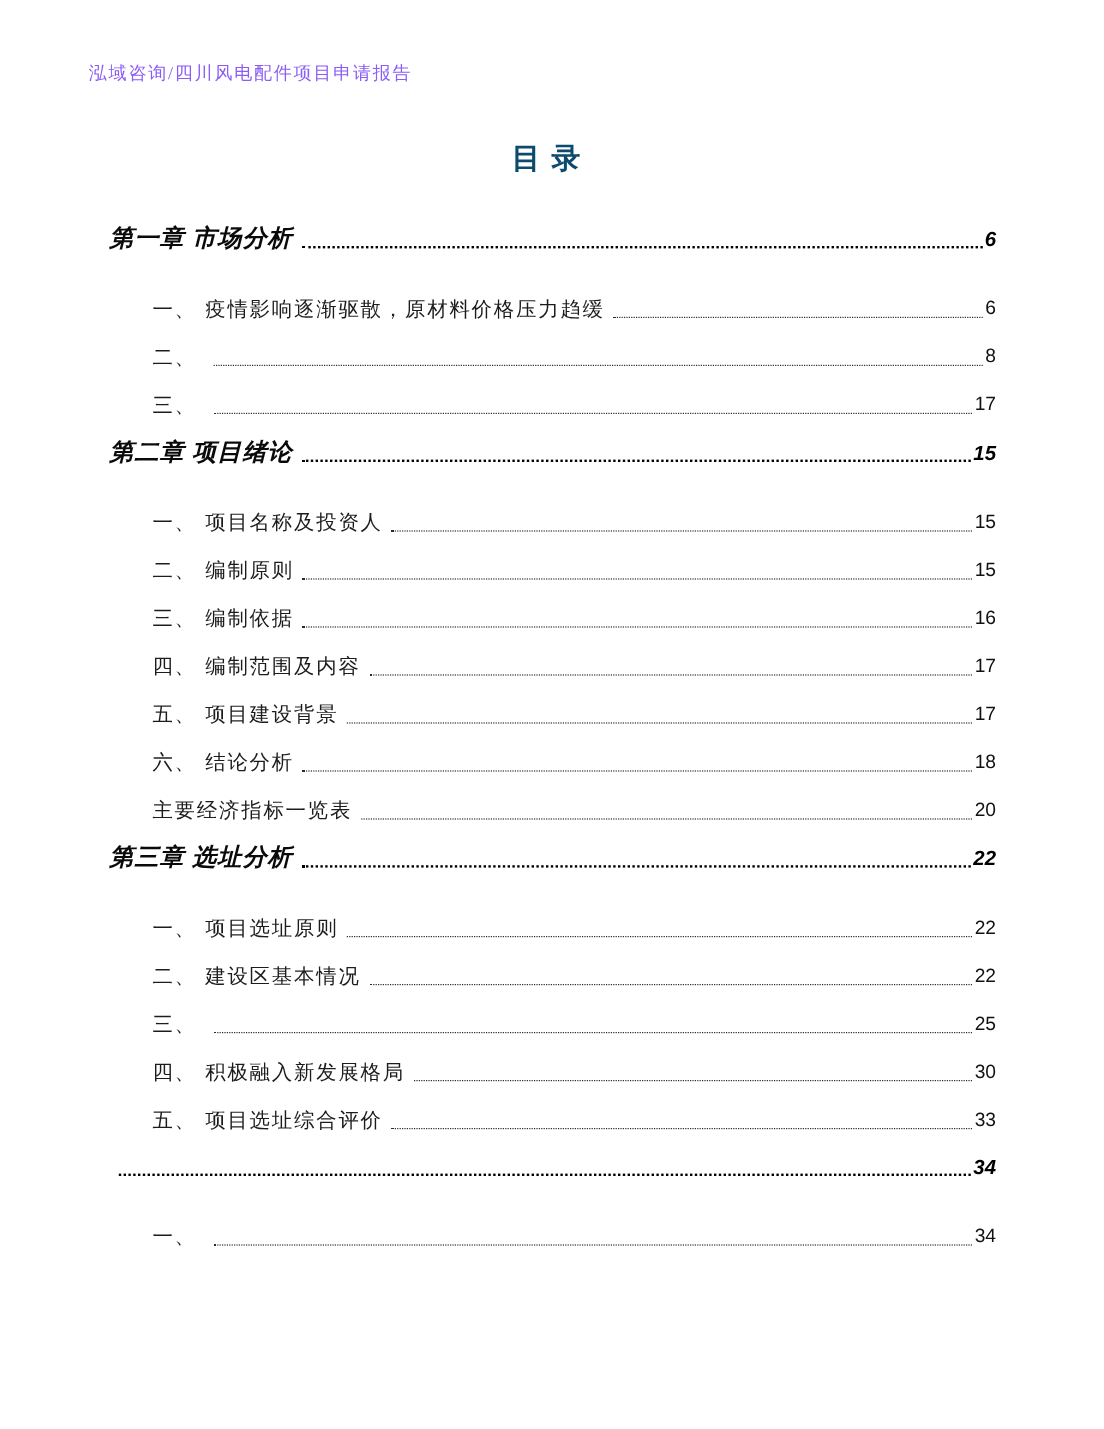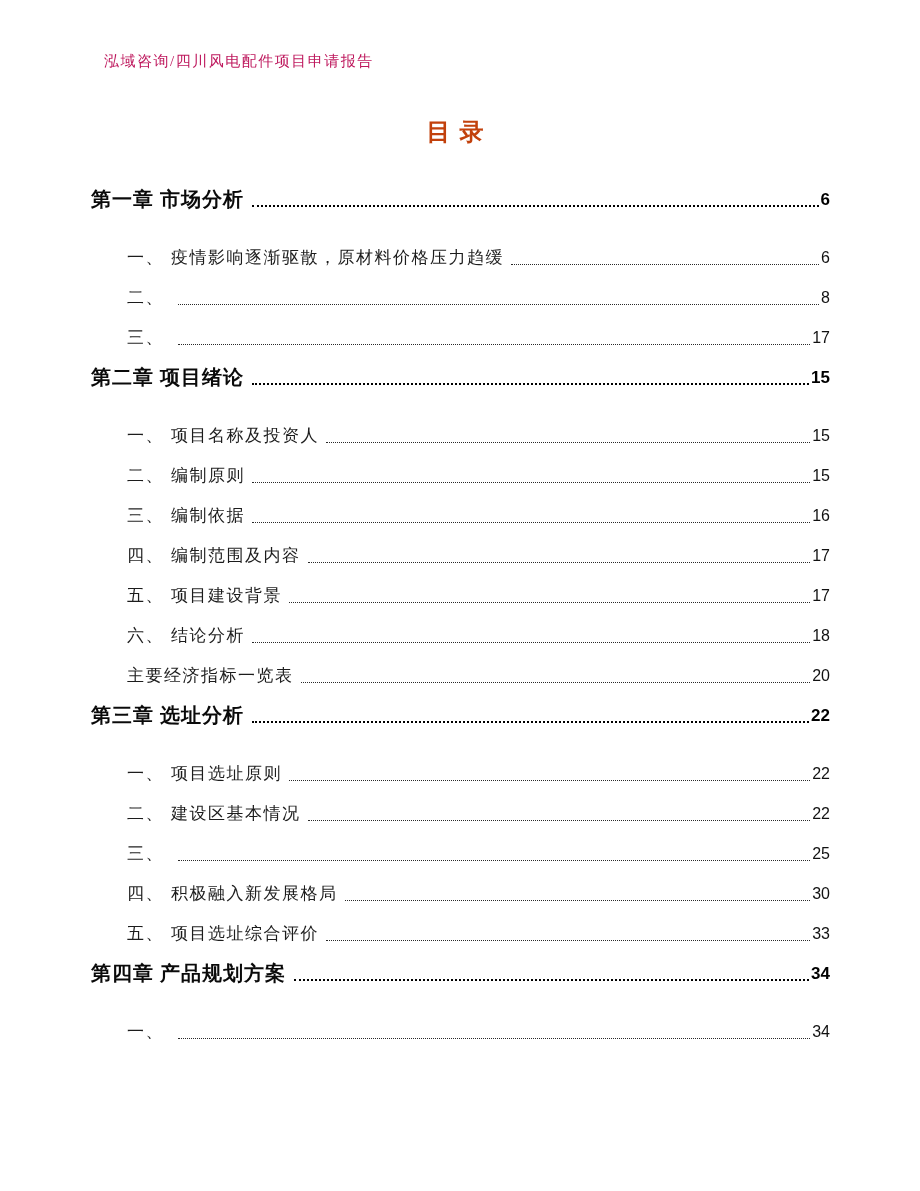--- a/index.html
+++ b/index.html
@@ -10,54 +10,55 @@
     color: #000;
     overflow: hidden;
   }
   .page {
     position: relative;
     width: 920px; height: 1191px;
     background: #ffffff;
   }
   .doc-header {
     position: absolute;
-    top: 52px; left: 104px;
+    top: 52px; left: 74px;
     font-size: 15px;
     letter-spacing: 1.5px;
-    color: #be185d;
+    color: #8b5cf6;
     font-weight: 400;
   }
   .doc-title {
     position: absolute;
     top: 116px; left: 0; right: 10px;
     text-align: center;
     font-size: 24px;
     font-weight: 700;
     letter-spacing: 9px;
     text-indent: 9px;
-    color: #c2410c;
+    color: #0c4a6e;
   }
   .toc {
     position: absolute;
     top: 186px; left: 85px; right: 90px;
   }
   .toc-row {
     display: flex;
     align-items: flex-end;
     cursor: pointer;
   }
   .toc-row.chapter {
     margin-top: 12px;
     margin-bottom: 31px;
     padding-left: 6px;
     font-weight: 700;
     font-size: 20px;
     line-height: 27px;
     letter-spacing: 1px;
     color: #0a0a0a;
+    font-style: italic;
   }
   .toc-row.chapter:first-child { margin-top: 0; }
   .toc-row.item {
     margin-bottom: 13px;
     padding-left: 42px;
     font-size: 17px;
     line-height: 27px;
     letter-spacing: 1.5px;
     color: #1c1c1c;
     font-weight: 400;
@@ -219,21 +220,20 @@
   </div>
 
   <div class="toc-row item">
     <span class="toc-num">五、</span>
     <span class="toc-label">项目选址综合评价</span>
     <span class="leader"></span>
     <span class="toc-page">33</span>
   </div>
 
   <div class="toc-row chapter">
-    <span class="toc-label">第四章 产品规划方案</span>
     <span class="leader"></span>
     <span class="toc-page">34</span>
   </div>
 
   <div class="toc-row item">
     <span class="toc-num">一、</span>
     <span class="leader"></span>
     <span class="toc-page">34</span>
   </div>
 </div>

